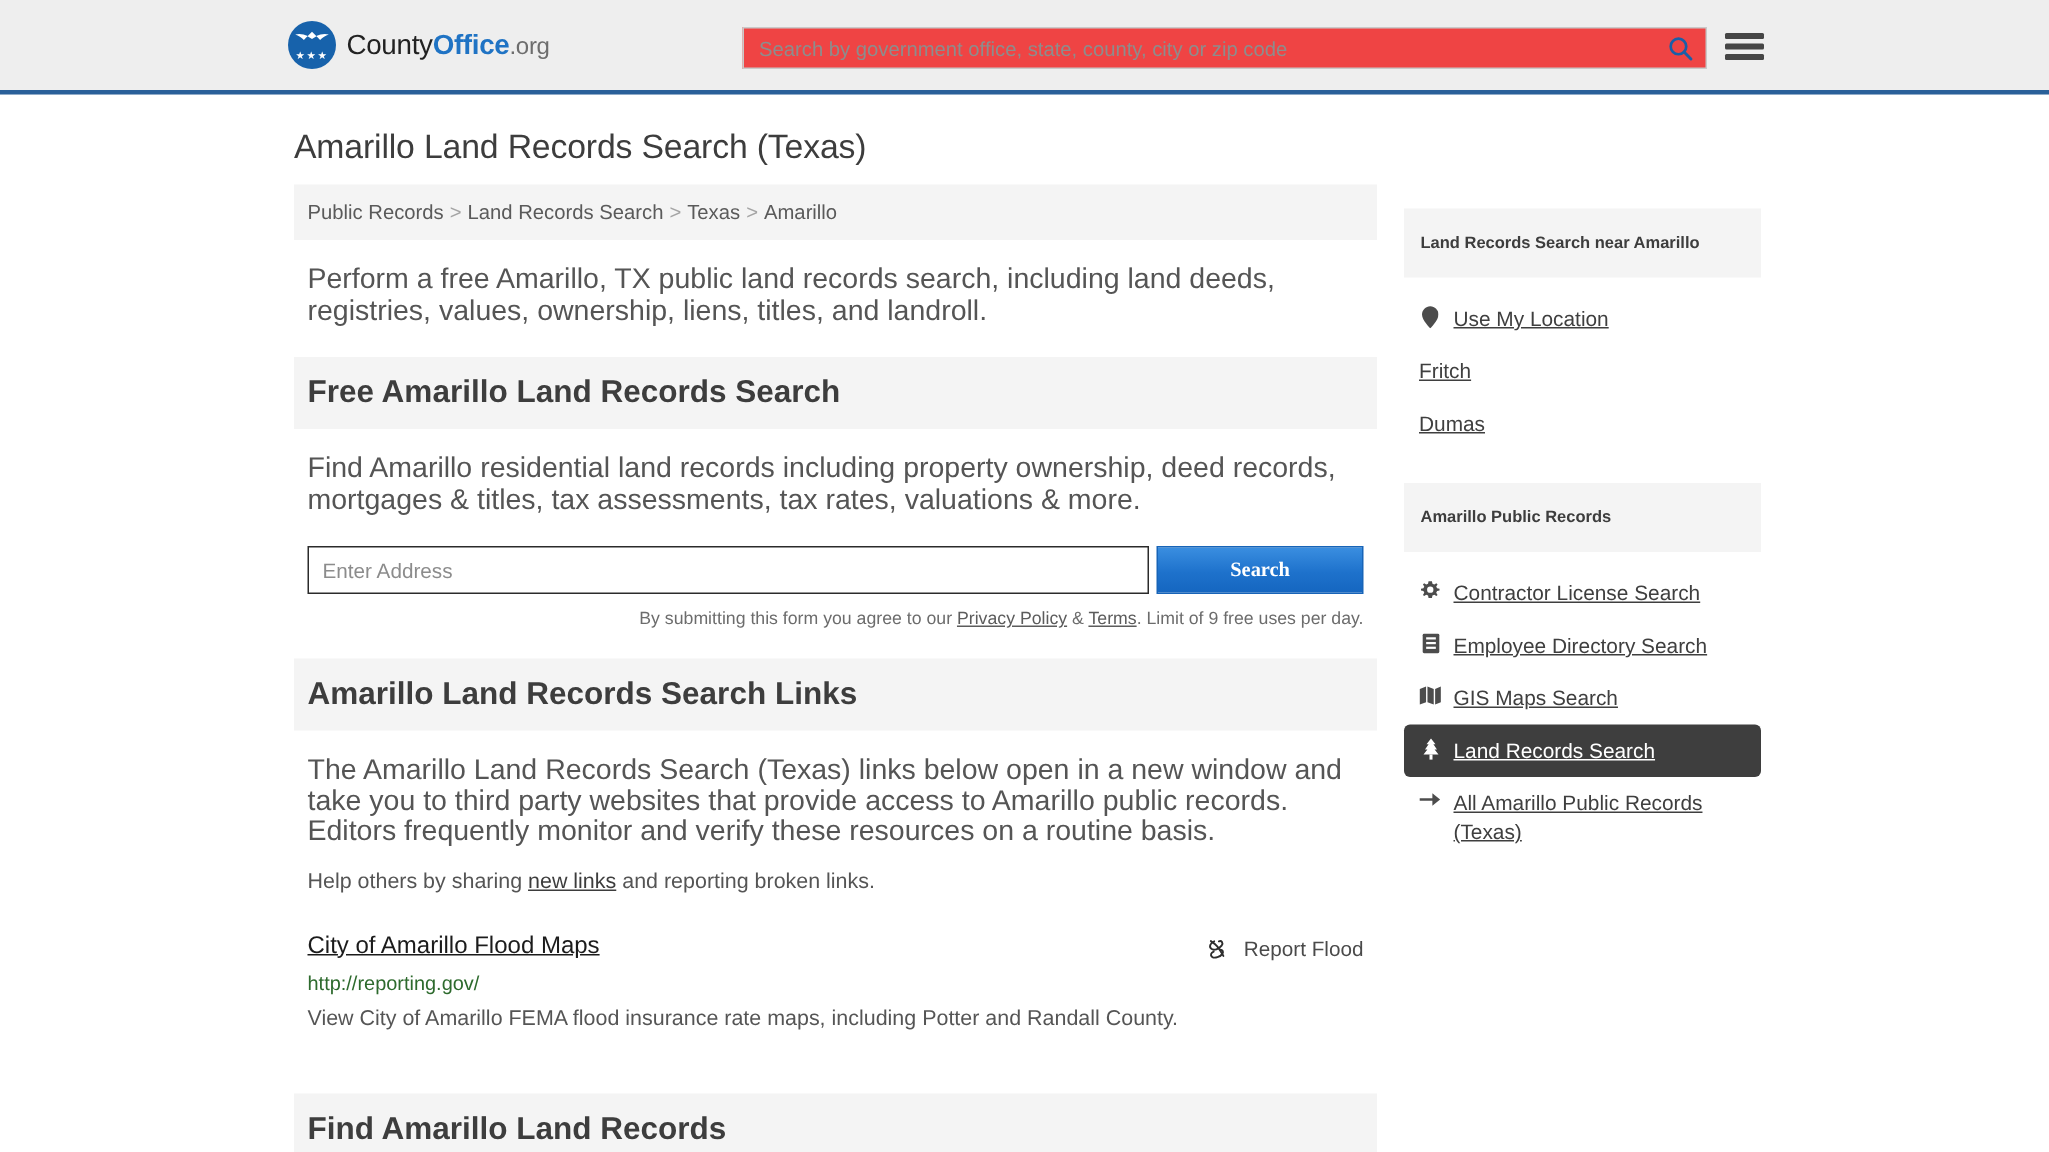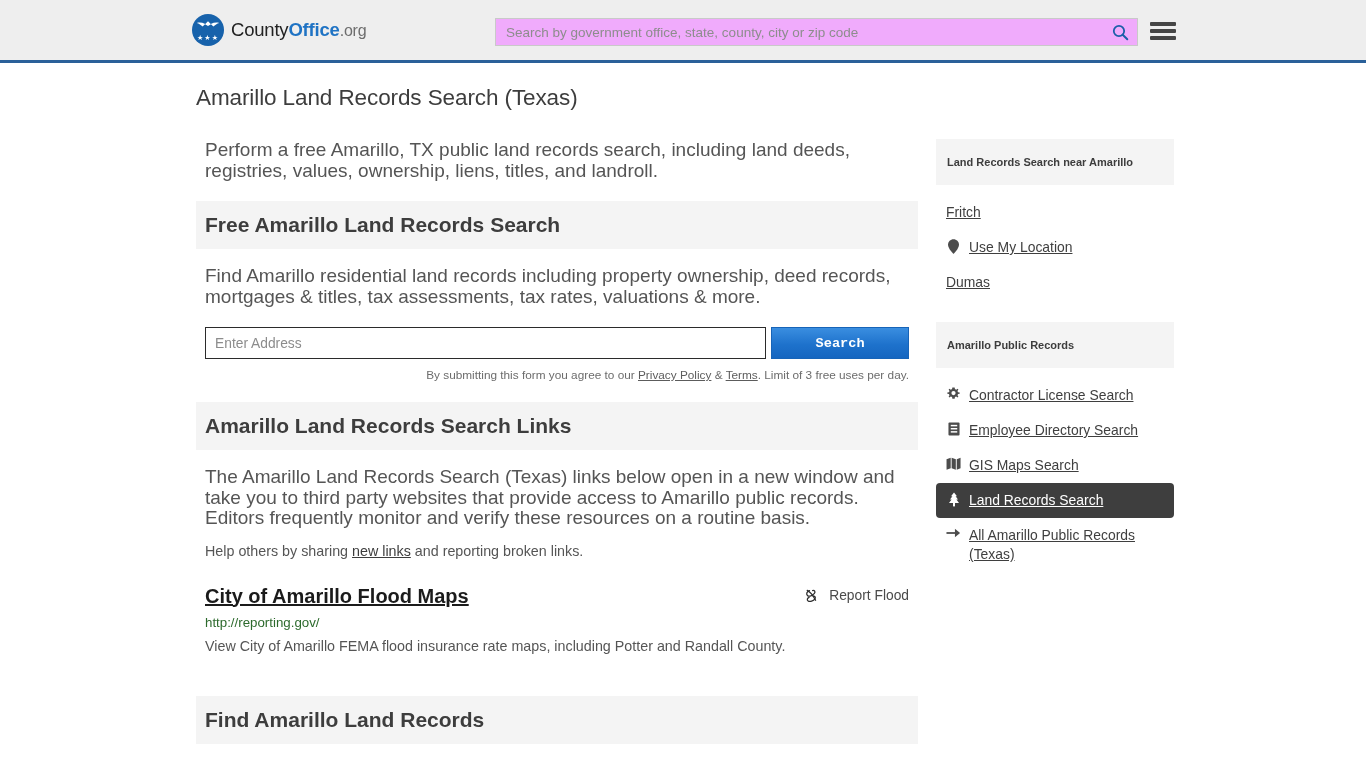--- a/index.html
+++ b/index.html
@@ -58,21 +58,21 @@
   .logo-text .t-county { color: #222222; }
   .logo-text .t-office { color: #1f73c4; font-weight: bold; }
   .logo-text .t-org { color: #6d6d6d; font-size: 16px; }
 
   .header-search {
     position: absolute;
     left: 495px;
     top: 18px;
     width: 643px;
     height: 28px;
-    background: #f0abfc;
+    background: #ef4444;
     border: 1px solid #c9c9c9;
     display: flex;
     align-items: center;
   }
   .header-search input {
     flex: 1;
     border: 0;
     outline: none;
     height: 26px;
     padding: 0 10px;
@@ -179,21 +179,21 @@
   .addr-submit {
     width: 141px;
     height: 32px;
     margin-left: 5px;
     border: 1px solid #1764b8;
     background: linear-gradient(to bottom, #3a8ee0 0%, #1e72cc 55%, #1566c0 100%);
     color: #ffffff;
     font-weight: bold;
     font-size: 13.6px;
     cursor: pointer;
-    font-family: Liberation Mono, monospace;
+    font-family: Liberation Serif, serif;
   }
   .disclaimer {
     text-align: right;
     font-size: 11.8px;
     color: #6c6c6c;
     margin: 9px 9px 0 0;
   }
   .disclaimer a { color: #5c5c5c; text-decoration: underline; }
 
   .help-text {
@@ -207,22 +207,22 @@
   
   .result {
     margin: 26px 9px 0 9px;
   }
   .result-head {
     display: flex;
     align-items: flex-start;
     justify-content: space-between;
   }
   .result-title {
-    font-size: 20px;
-    font-weight: bold;
+    font-size: 16px;
+    font-weight: normal;
     color: #1b1b1b;
     text-decoration: underline;
     cursor: pointer;
     text-align: center;
   }
   .report-link {
     display: flex;
     align-items: center;
     gap: 9px;
     font-size: 13.8px;
@@ -318,33 +318,36 @@
   </div>
 </div>
 
 <div class="page">
   <h1 class="page-title">Amarillo Land Records Search (Texas)</h1>
 
   <div class="page-inner">
 
     <div class="main-col">
 
+      <div class="breadcrumb">
+        <a href="#">Public Records</a><span class="sep">&gt;</span><a href="#">Land Records Search</a><span class="sep">&gt;</span><a href="#">Texas</a><span class="sep">&gt;</span><a href="#">Amarillo</a>
+      </div>
 
       <p class="body-text">Perform a free Amarillo, TX public land records search, including land deeds, registries, values, ownership, liens, titles, and landroll.</p>
 
       <div class="section-head">Free Amarillo Land Records Search</div>
 
       <p class="body-text">Find Amarillo residential land records including property ownership, deed records, mortgages &amp; titles, tax assessments, tax rates, valuations &amp; more.</p>
 
       <div class="addr-form">
         <input class="addr-input" type="text" placeholder="Enter Address" style="">
         <button class="addr-submit">Search</button>
       </div>
 
-      <div class="disclaimer"><span>By submitting this form you agree to our </span><a href="#">Privacy Policy</a><span> &amp; </span><a href="#">Terms</a><span>. Limit of 3 free uses per day.</span></div>
+      <div class="disclaimer"><span>By submitting this form you agree to our </span><a href="#">Privacy Policy</a><span> &amp; </span><a href="#">Terms</a><span>. Limit of 9 free uses per day.</span></div>
 
       <div class="section-head">Amarillo Land Records Search Links</div>
 
       <p class="body-text">The Amarillo Land Records Search (Texas) links below open in a new window and take you to third party websites that provide access to Amarillo public records. Editors frequently monitor and verify these resources on a routine basis.</p>
 
       <p class="help-text"><span>Help others by sharing </span><a href="#">new links</a><span> and reporting broken links.</span></p>
 
       <div class="result">
         <div class="result-head">
           <a class="result-title" href="#">City of Amarillo Flood Maps</a>
@@ -362,30 +365,30 @@
       </div>
 
       <div class="section-head" style="margin-top:40px;">Find Amarillo Land Records</div>
 
     </div>
 
     <div class="side-col">
 
       <div class="side-head">Land Records Search near Amarillo</div>
       <div class="side-list">
-        <div class="side-item no-ico">
-          <a href="#">Fritch</a>
-        </div>
         <div class="side-item">
           <span class="side-ico">
             <svg width="11" height="15" viewBox="0 0 12 16" xmlns="http://www.w3.org/2000/svg">
               <path d="M6 0 C2.7 0 0 2.7 0 6 C0 10.3 6 16 6 16 C6 16 12 10.3 12 6 C12 2.7 9.3 0 6 0 Z" fill="#4c4c4c"></path>
             </svg>
           </span>
           <a href="#">Use My Location</a>
+        </div>
+        <div class="side-item no-ico">
+          <a href="#">Fritch</a>
         </div>
         <div class="side-item no-ico">
           <a href="#">Dumas</a>
         </div>
       </div>
 
       <div class="side-block-2">
         <div class="side-head">Amarillo Public Records</div>
         <div class="side-list">
 

